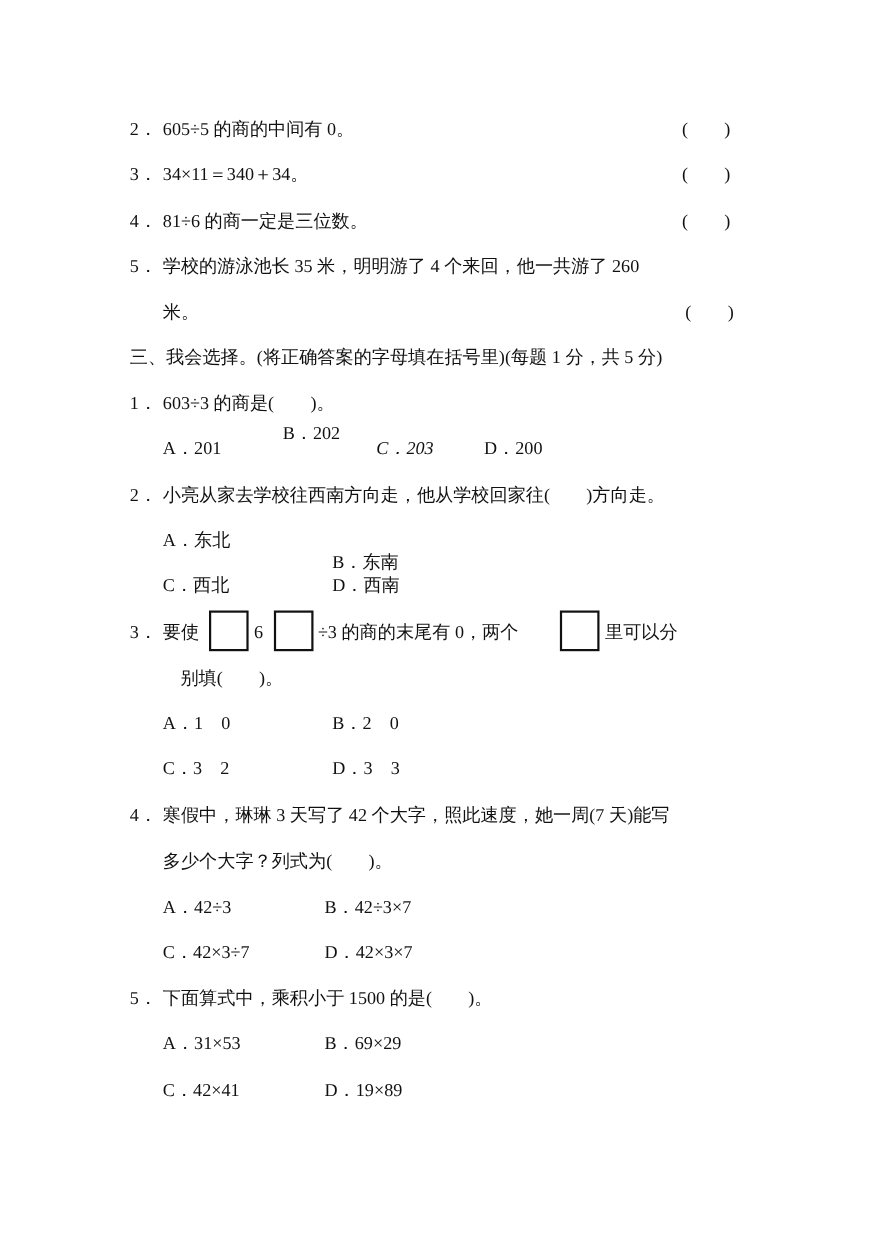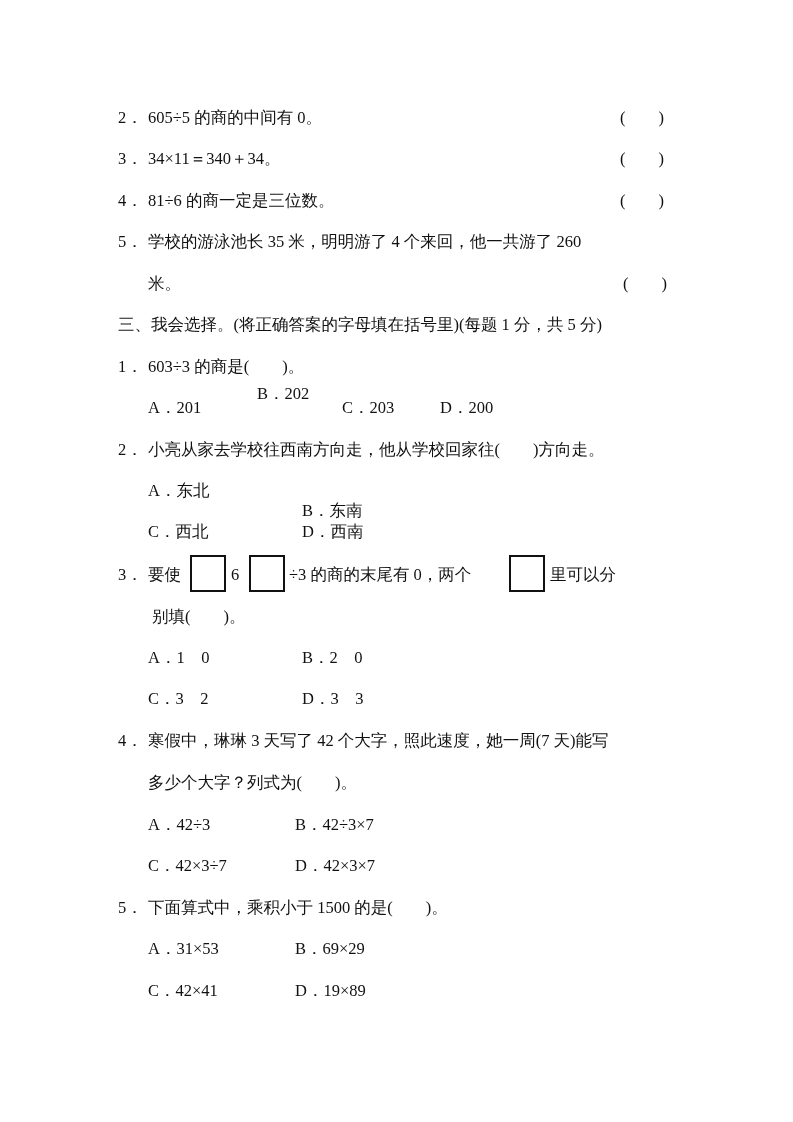--- a/index.html
+++ b/index.html
@@ -40,21 +40,21 @@
   <span class="paren" style="left:623px;top:274px;">(　　)</span>
 </div>
 
 <span class="line" style="left:118px;top:315px;">三、我会选择。(将正确答案的字母填在括号里)(每题 1 分，共 5 分)</span>
 
 <div>
   <span class="line" style="left:118px;top:357px;">1．</span>
   <span class="line" style="left:148px;top:357px;">603÷3 的商是(　　)。</span>
   <span class="line" style="left:148px;top:398px;">A．201</span>
   <span class="line" style="left:245px;top:384px;margin-left:12px;">B．202</span>
-  <span class="line" style="left:342px;top:398px;">C．203</span>
+  <span class="line" style="left:342px;top:398px;font-style:italic;">C．203</span>
   <span class="line" style="left:440px;top:398px;">D．200</span>
 </div>
 
 <div>
   <span class="line" style="left:118px;top:440px;">2．</span>
   <span class="line" style="left:148px;top:440px;">小亮从家去学校往西南方向走，他从学校回家往(　　)方向走。</span>
   <span class="line" style="left:148px;top:481px;">A．东北</span>
   <span class="line" style="left:302px;top:481px;margin-top:20px;">B．东南</span>
   <span class="line" style="left:148px;top:522px;">C．西北</span>
   <span class="line" style="left:302px;top:522px;">D．西南</span>
@@ -62,21 +62,21 @@
 
 <div>
   <span class="line" style="left:118px;top:565px;">3．</span>
   <span class="line" style="left:148px;top:565px;">要使</span>
   <div class="box" style="left:190px;top:555px;"></div>
   <span class="line" style="left:231px;top:565px;">6</span>
   <div class="box" style="left:249px;top:555px;"></div>
   <span class="line" style="left:289px;top:565px;">÷3 的商的末尾有 0，两个</span>
   <div class="box" style="left:509px;top:555px;"></div>
   <span class="line" style="left:550px;top:565px;">里可以分</span>
-  <span class="line" style="left:152px;top:607px;font-family:Liberation Serif, serif;">别填(　　)。</span>
+  <span class="line" style="left:164px;top:607px;font-family:Liberation Serif, serif;">别填(　　)。</span>
   <span class="line" style="left:148px;top:648px;">A．1　0</span>
   <span class="line" style="left:302px;top:648px;">B．2　0</span>
   <span class="line" style="left:148px;top:689px;">C．3　2</span>
   <span class="line" style="left:302px;top:689px;">D．3　3</span>
 </div>
 
 <div>
   <span class="line" style="left:118px;top:731px;">4．</span>
   <span class="line" style="left:148px;top:731px;">寒假中，琳琳 3 天写了 42 个大字，照此速度，她一周(7 天)能写</span>
   <span class="line" style="left:148px;top:773px;">多少个大字？列式为(　　)。</span>

